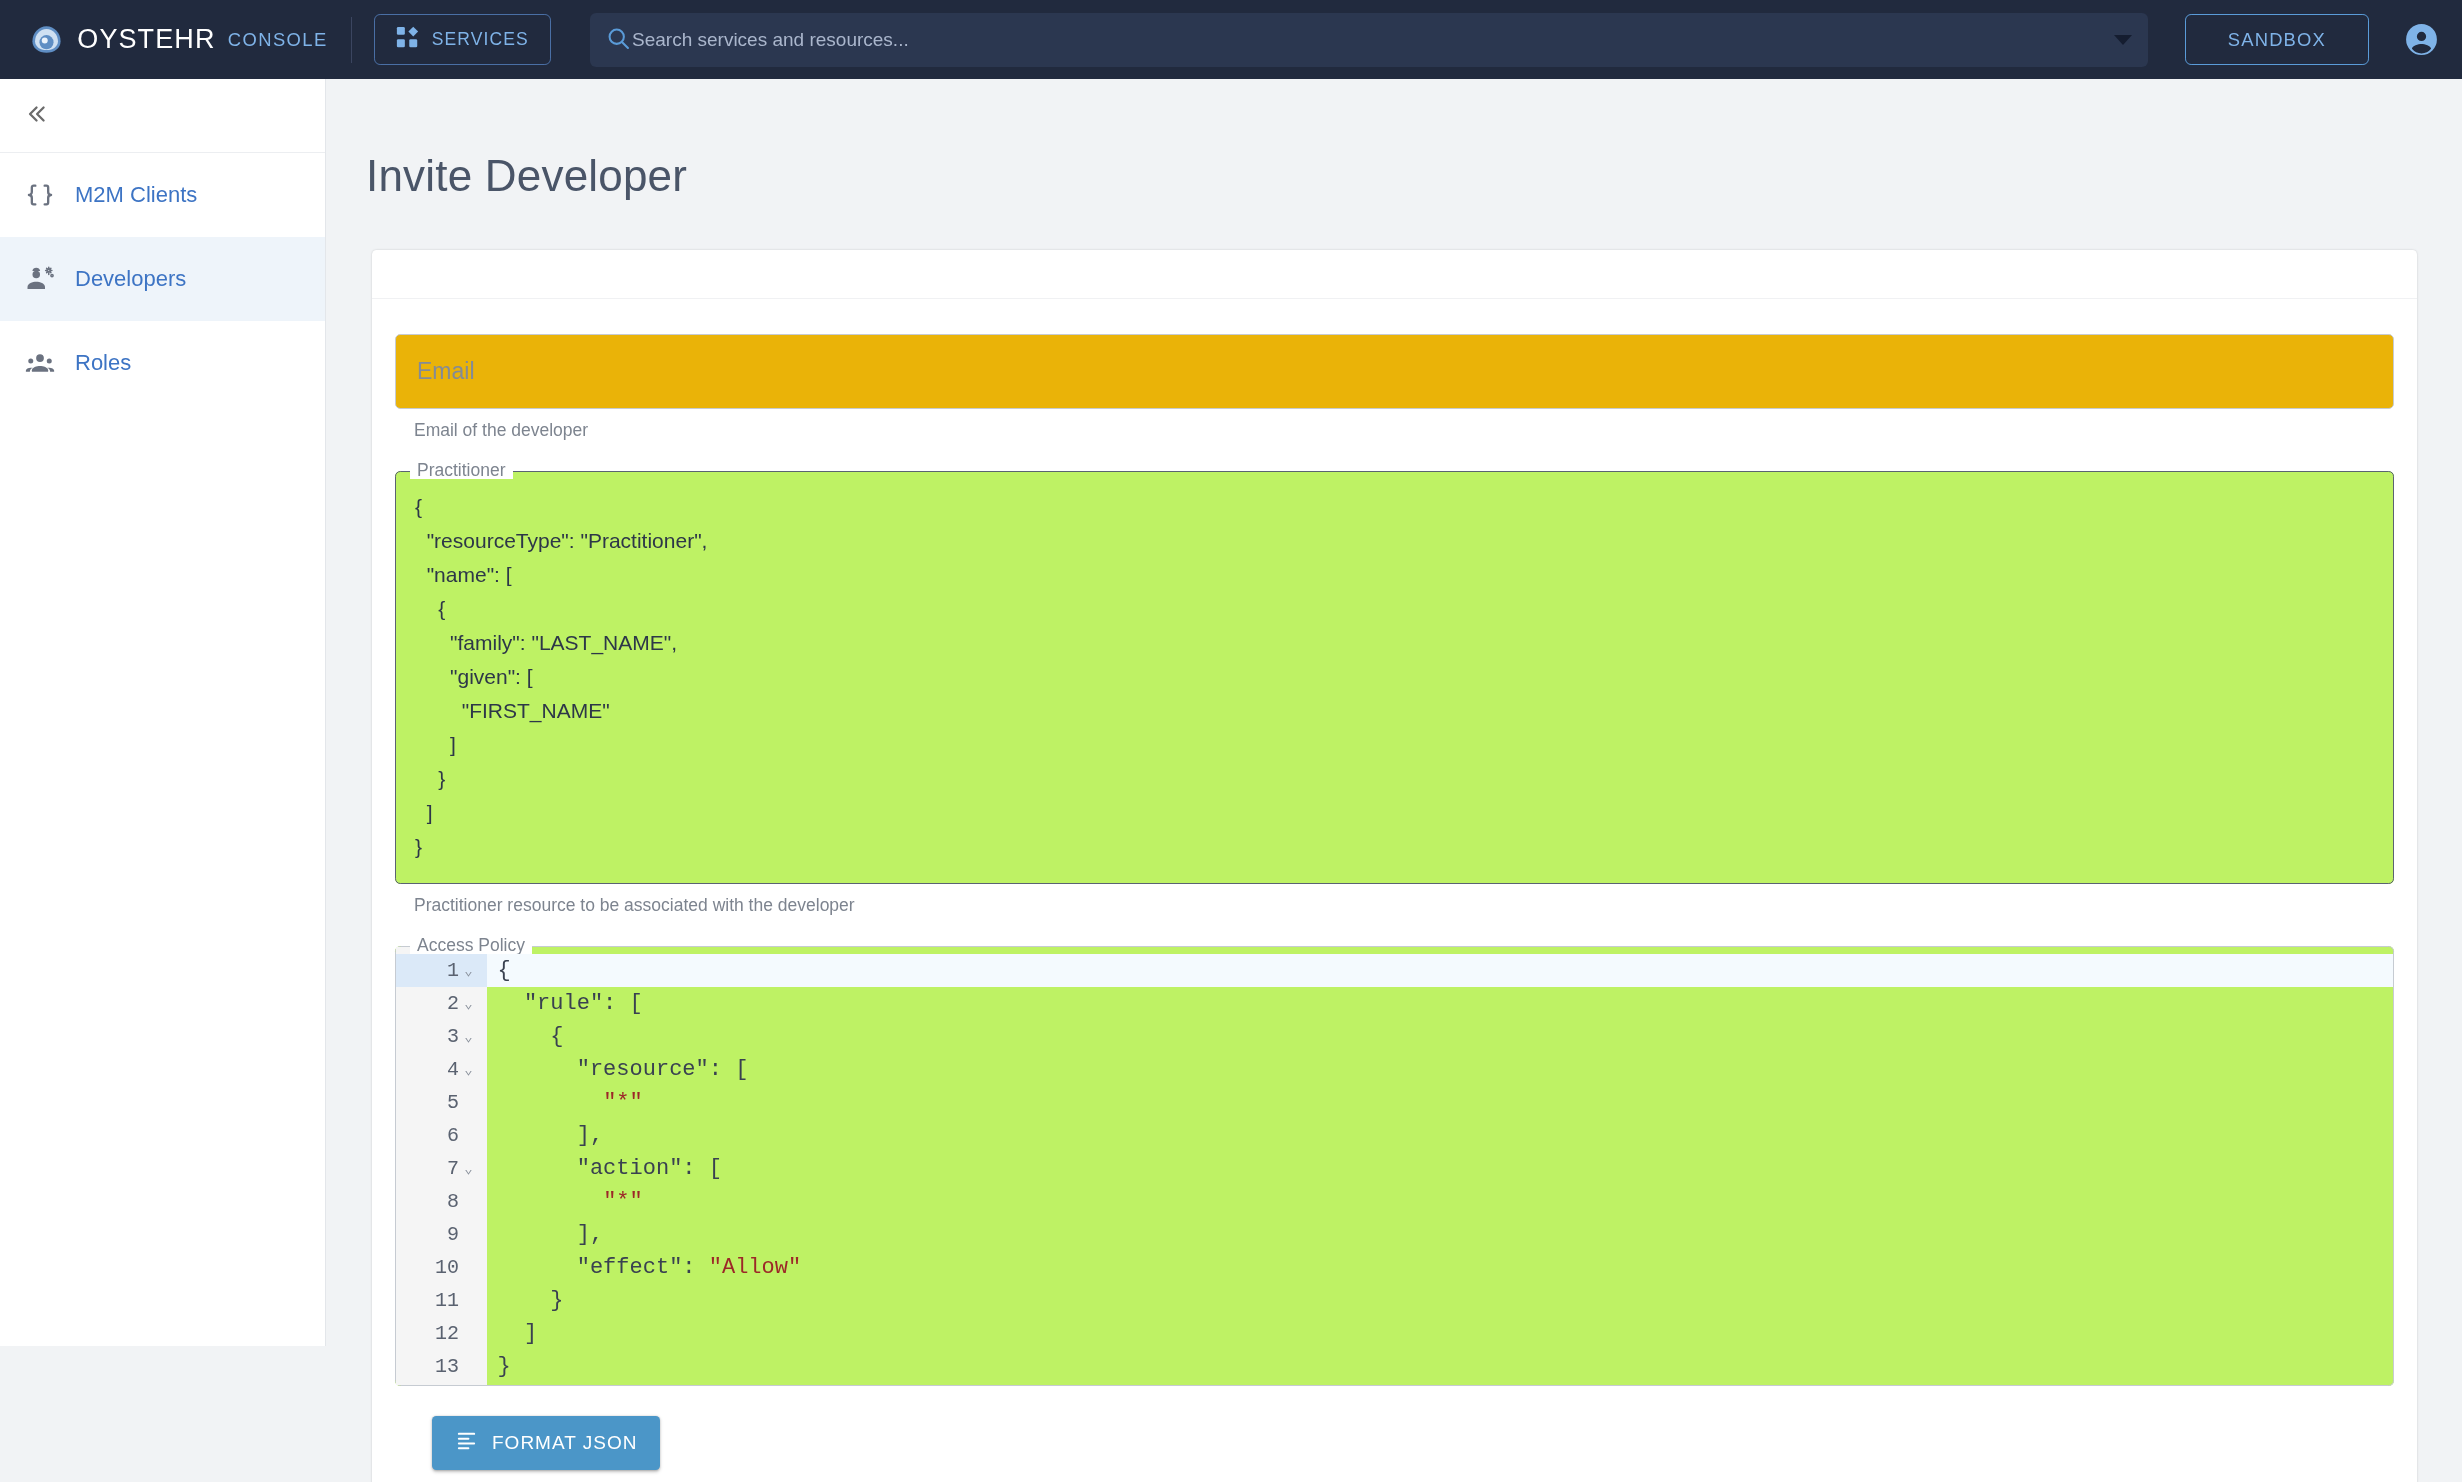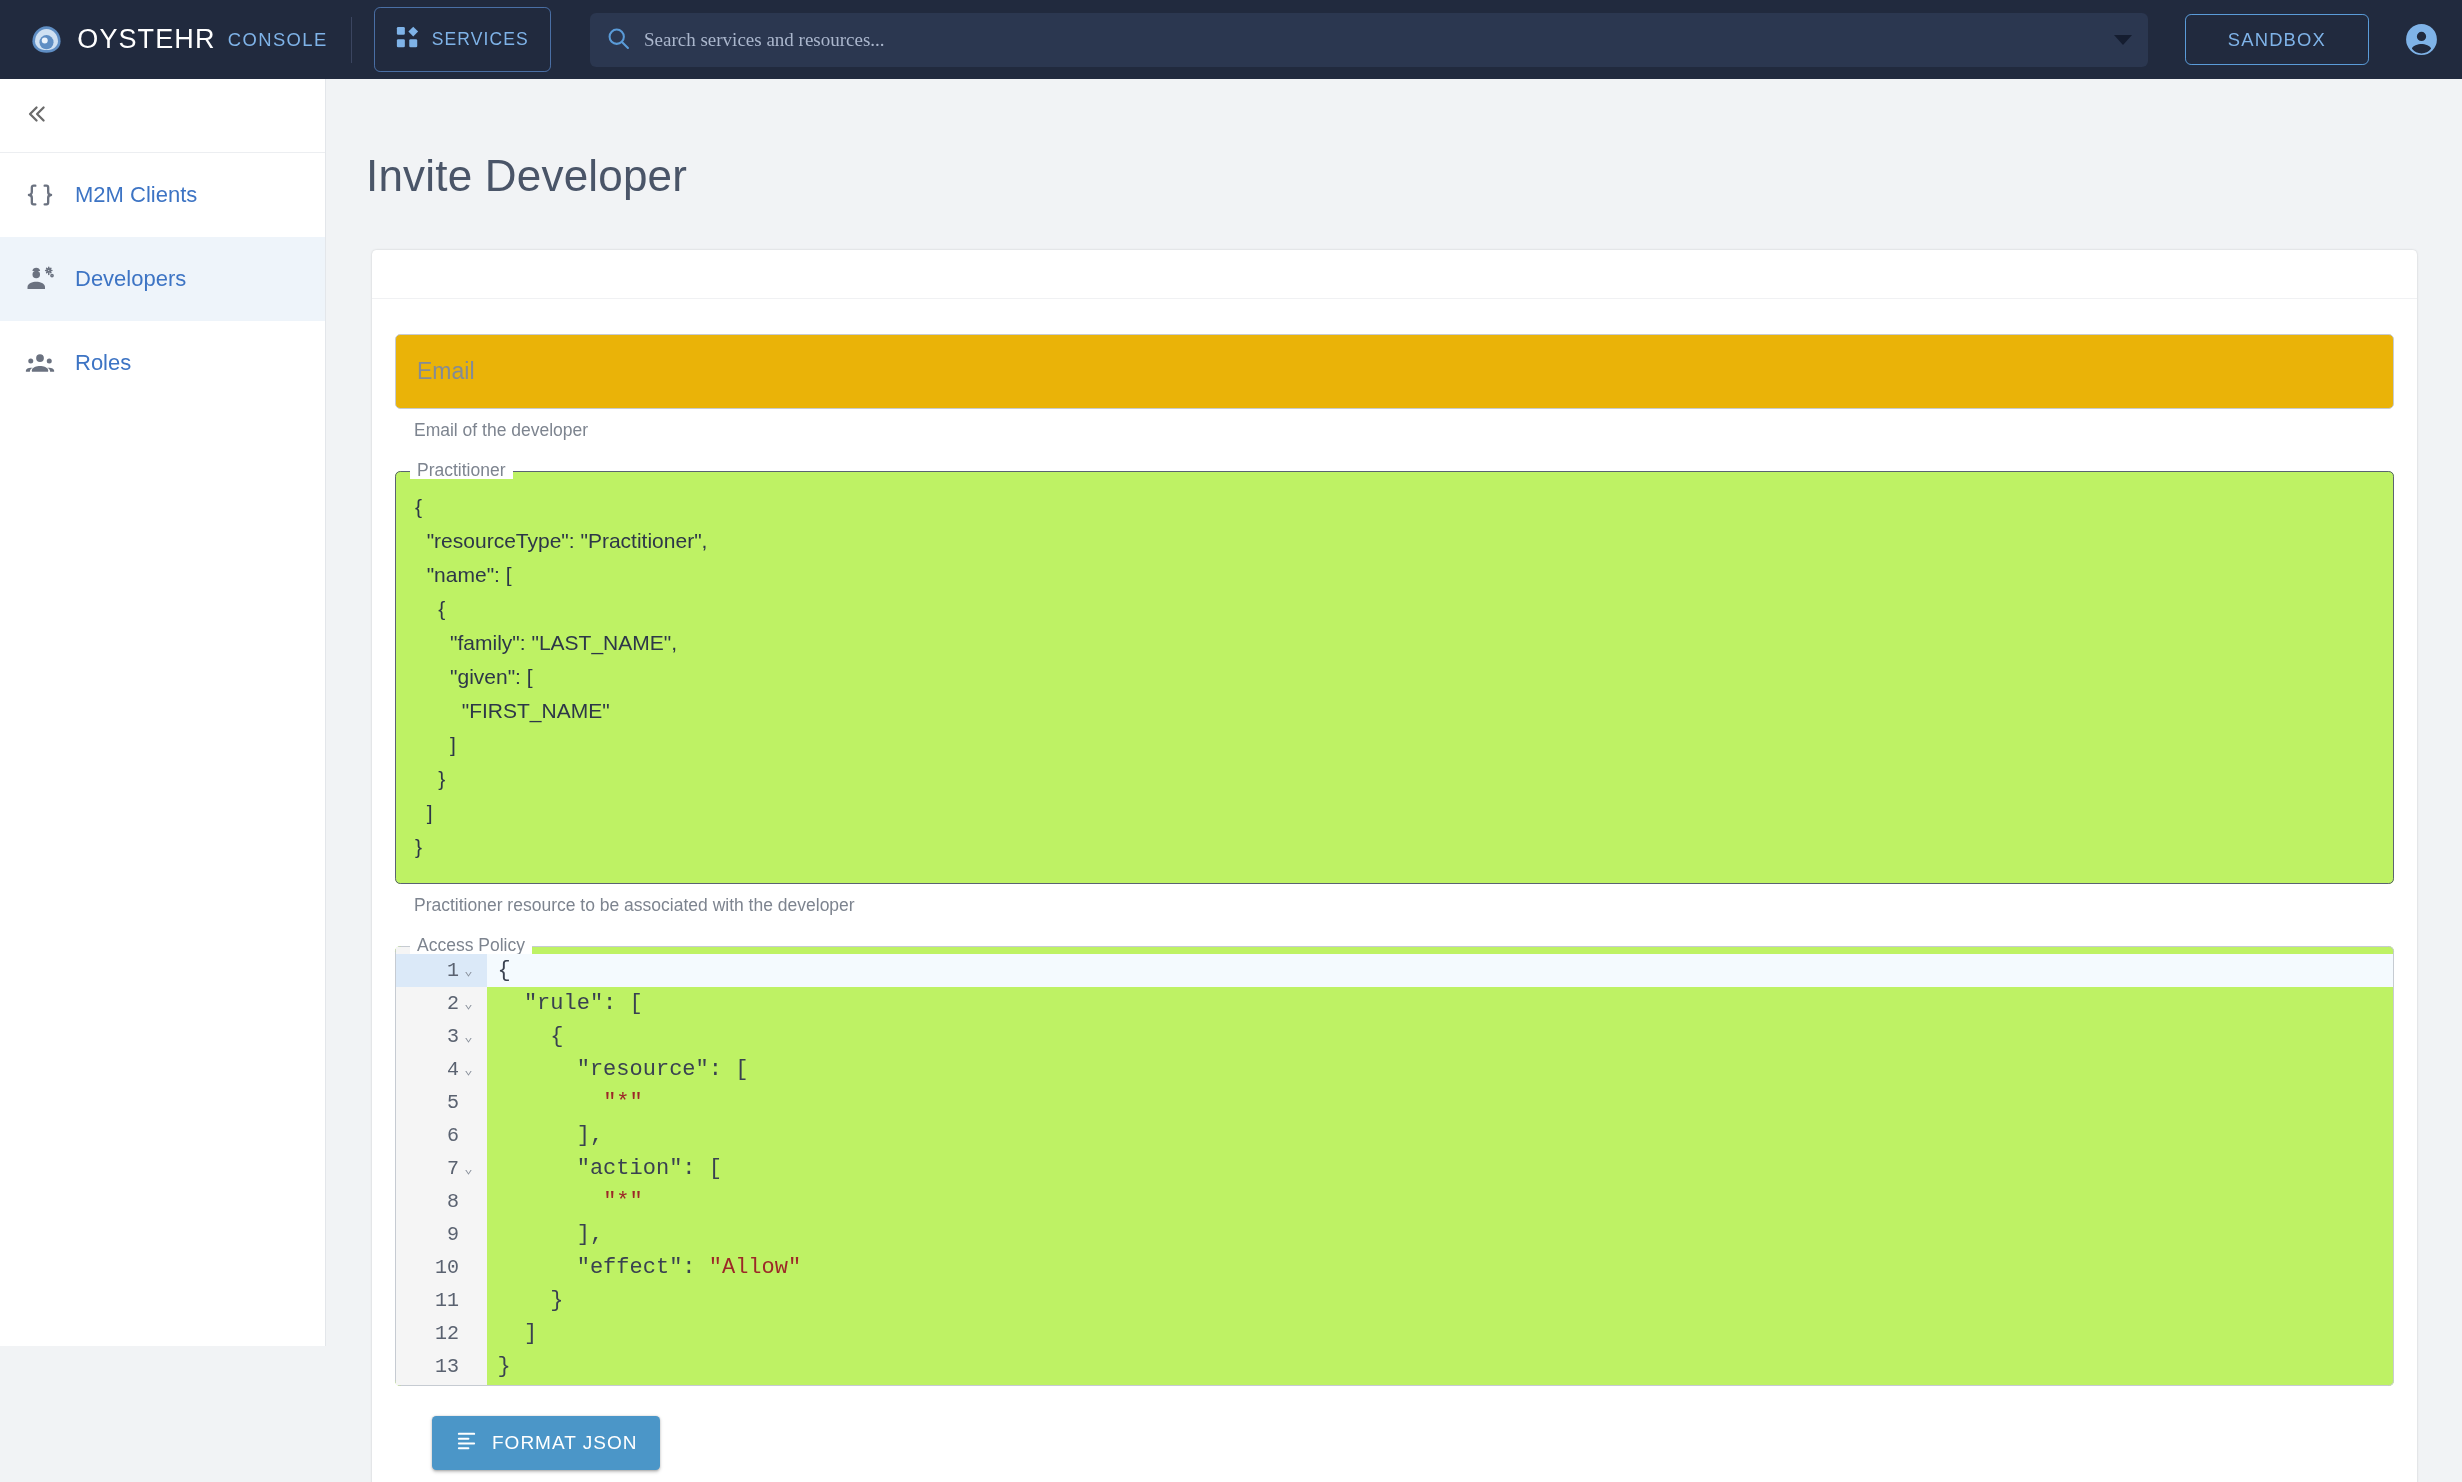--- a/index.html
+++ b/index.html
@@ -22,36 +22,36 @@
   .brand-name {
     color: #ffffff; font-size: 27px; letter-spacing: 1.1px;
     margin-left: 12.3px; font-weight: 400;
   }
   .brand-sub {
     color: #7fb3e8; font-size: 18.4px; letter-spacing: 1.4px;
     margin-left: 12.3px; font-weight: 400;
   }
   .vdivider { width: 0.9px; height: 46px; background: #3b4560; margin-left: 23px; }
   .services-btn {
-    margin-left: 23px; height: 65px; padding: 0 21px;
+    margin-left: 23px; height: 51px; padding: 0 21px;
     border: 0.9px solid #4a6fa5; border-radius: 6.1px;
     display: flex; align-items: center; gap: 12.3px;
     color: #7fb3e8; font-size: 17.5px; letter-spacing: 1.1px;
     background: transparent; cursor: pointer;
   }
   .search-wrap {
     margin-left: 39px; width: 1558px; height: 54px;
     background: #2b3750; border-radius: 6.1px;
     display: flex; align-items: center; padding: 0 15.8px;
     cursor: text;
   }
   .search-input {
     flex: 1; background: transparent; border: 0; outline: 0;
-    color: #e6eaf2; font-size: 19px; margin-left: 14px;
-    font-family: Liberation Serif, serif;
+    color: #e6eaf2; font-size: 19px; margin-left: 2px;
+    font-family: Liberation Sans, sans-serif;
   }
   .search-input::placeholder { color: #aab6cc; }
   .caret-down {
     width: 0; height: 0; cursor: pointer;
     border-left: 9.6px solid transparent;
     border-right: 9.6px solid transparent;
     border-top: 10.5px solid #151d30;
   }
   .sandbox-btn {
     margin-left: 37px; height: 51px; padding: 0 42px;

